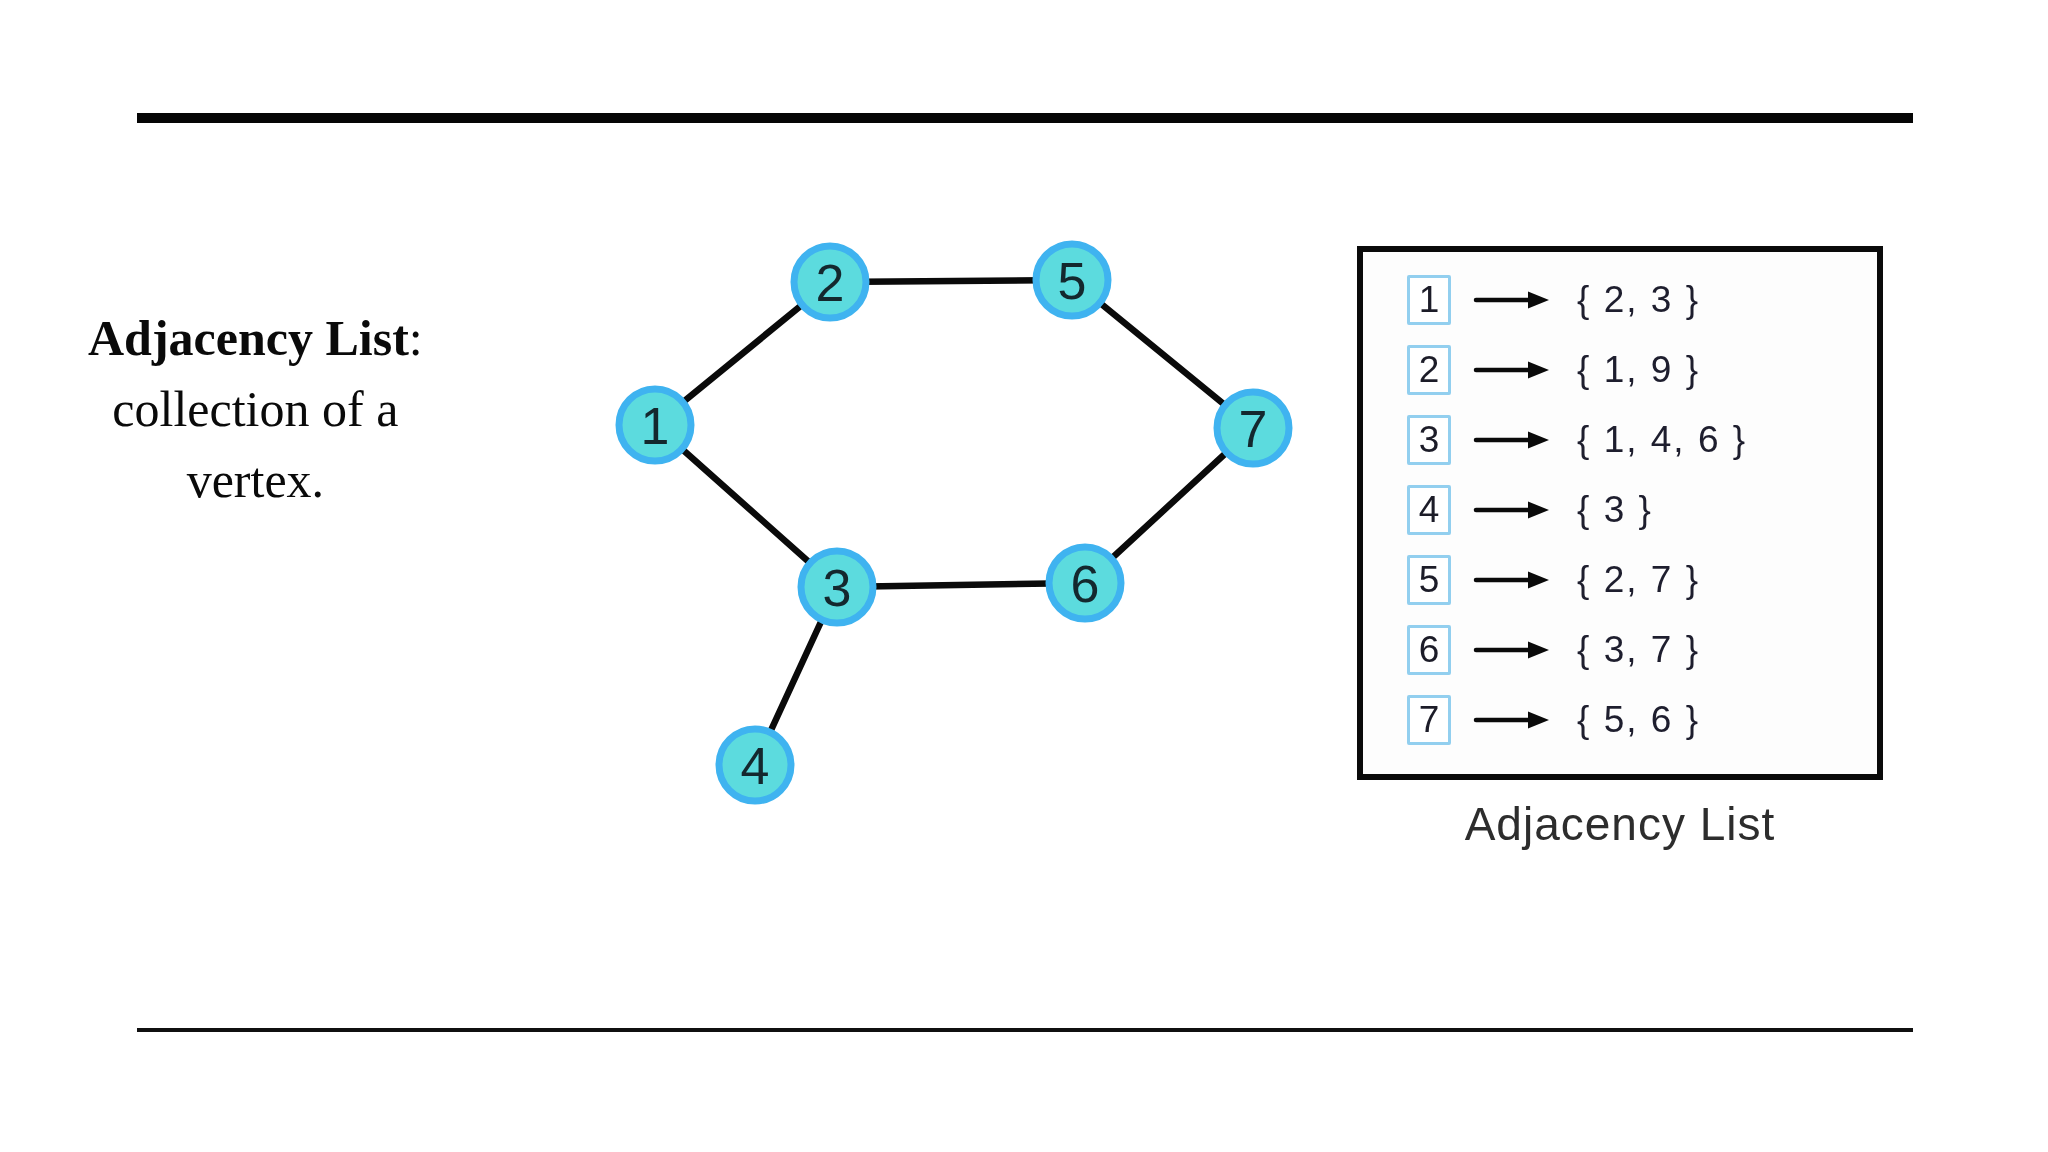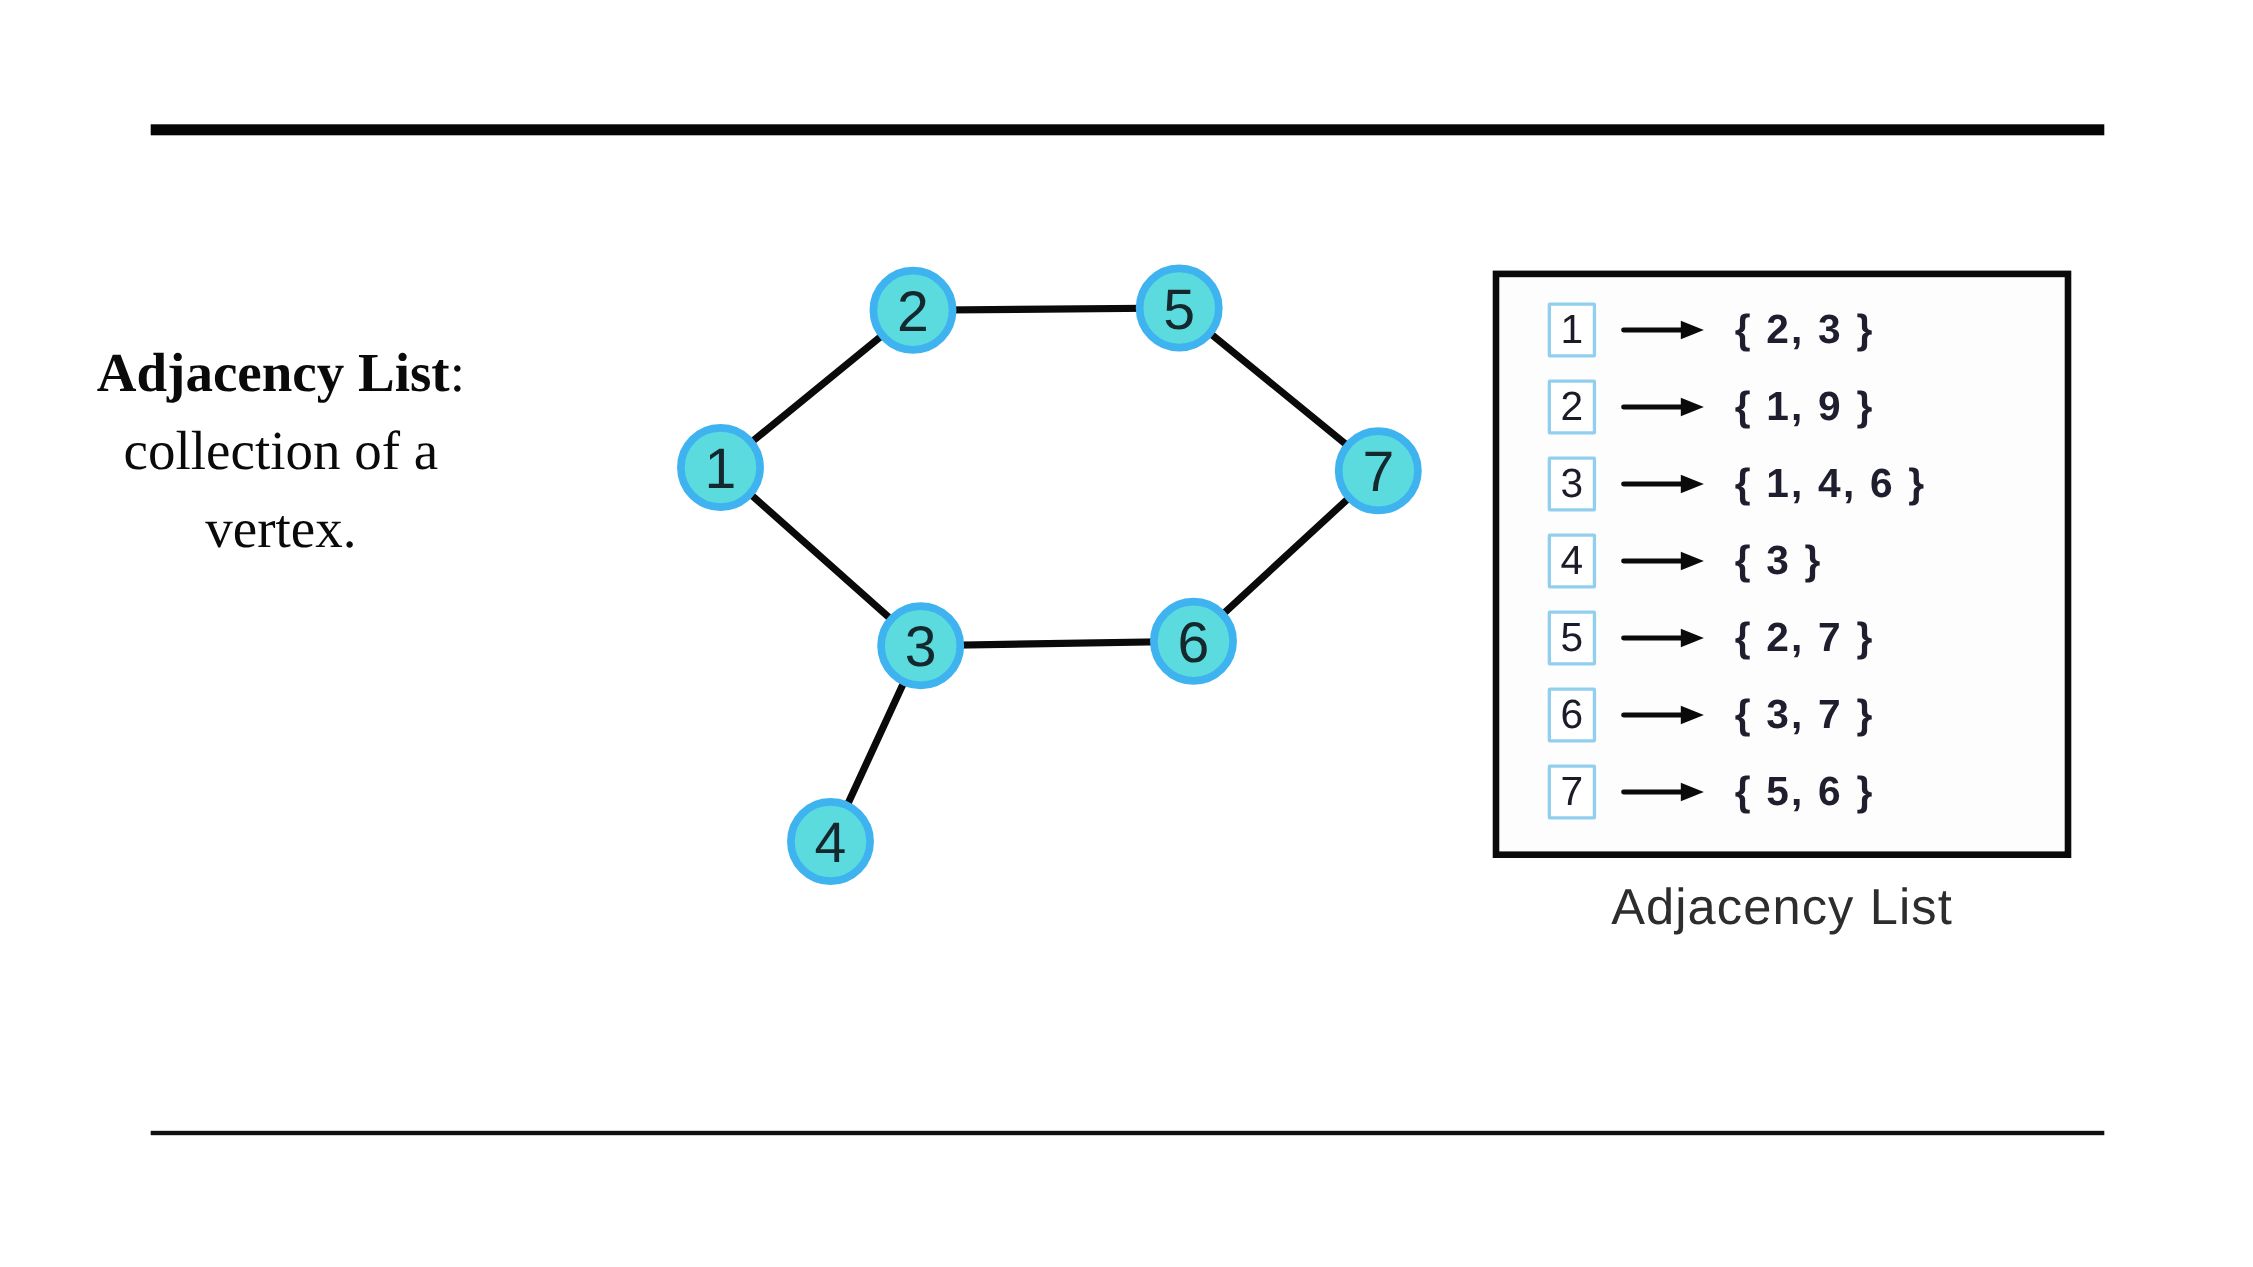--- a/index.html
+++ b/index.html
@@ -76,21 +76,20 @@
     font-size: 37px;
     color: #1c1c28;
   }
   .arrow-wrap { margin-left: 22px; display: flex; align-items: center; }
   .set-text {
     margin-left: 26px;
     font-size: 37px;
     color: #1e1e2e;
     letter-spacing: 2px;
     white-space: nowrap;
-    font-weight: bold;
   }
 
   .panel-caption {
     position: absolute;
     left: 1357px; top: 797px;
     width: 526px;
     text-align: center;
     font-size: 46px;
     color: #2d2d2d;
     letter-spacing: 1px;

